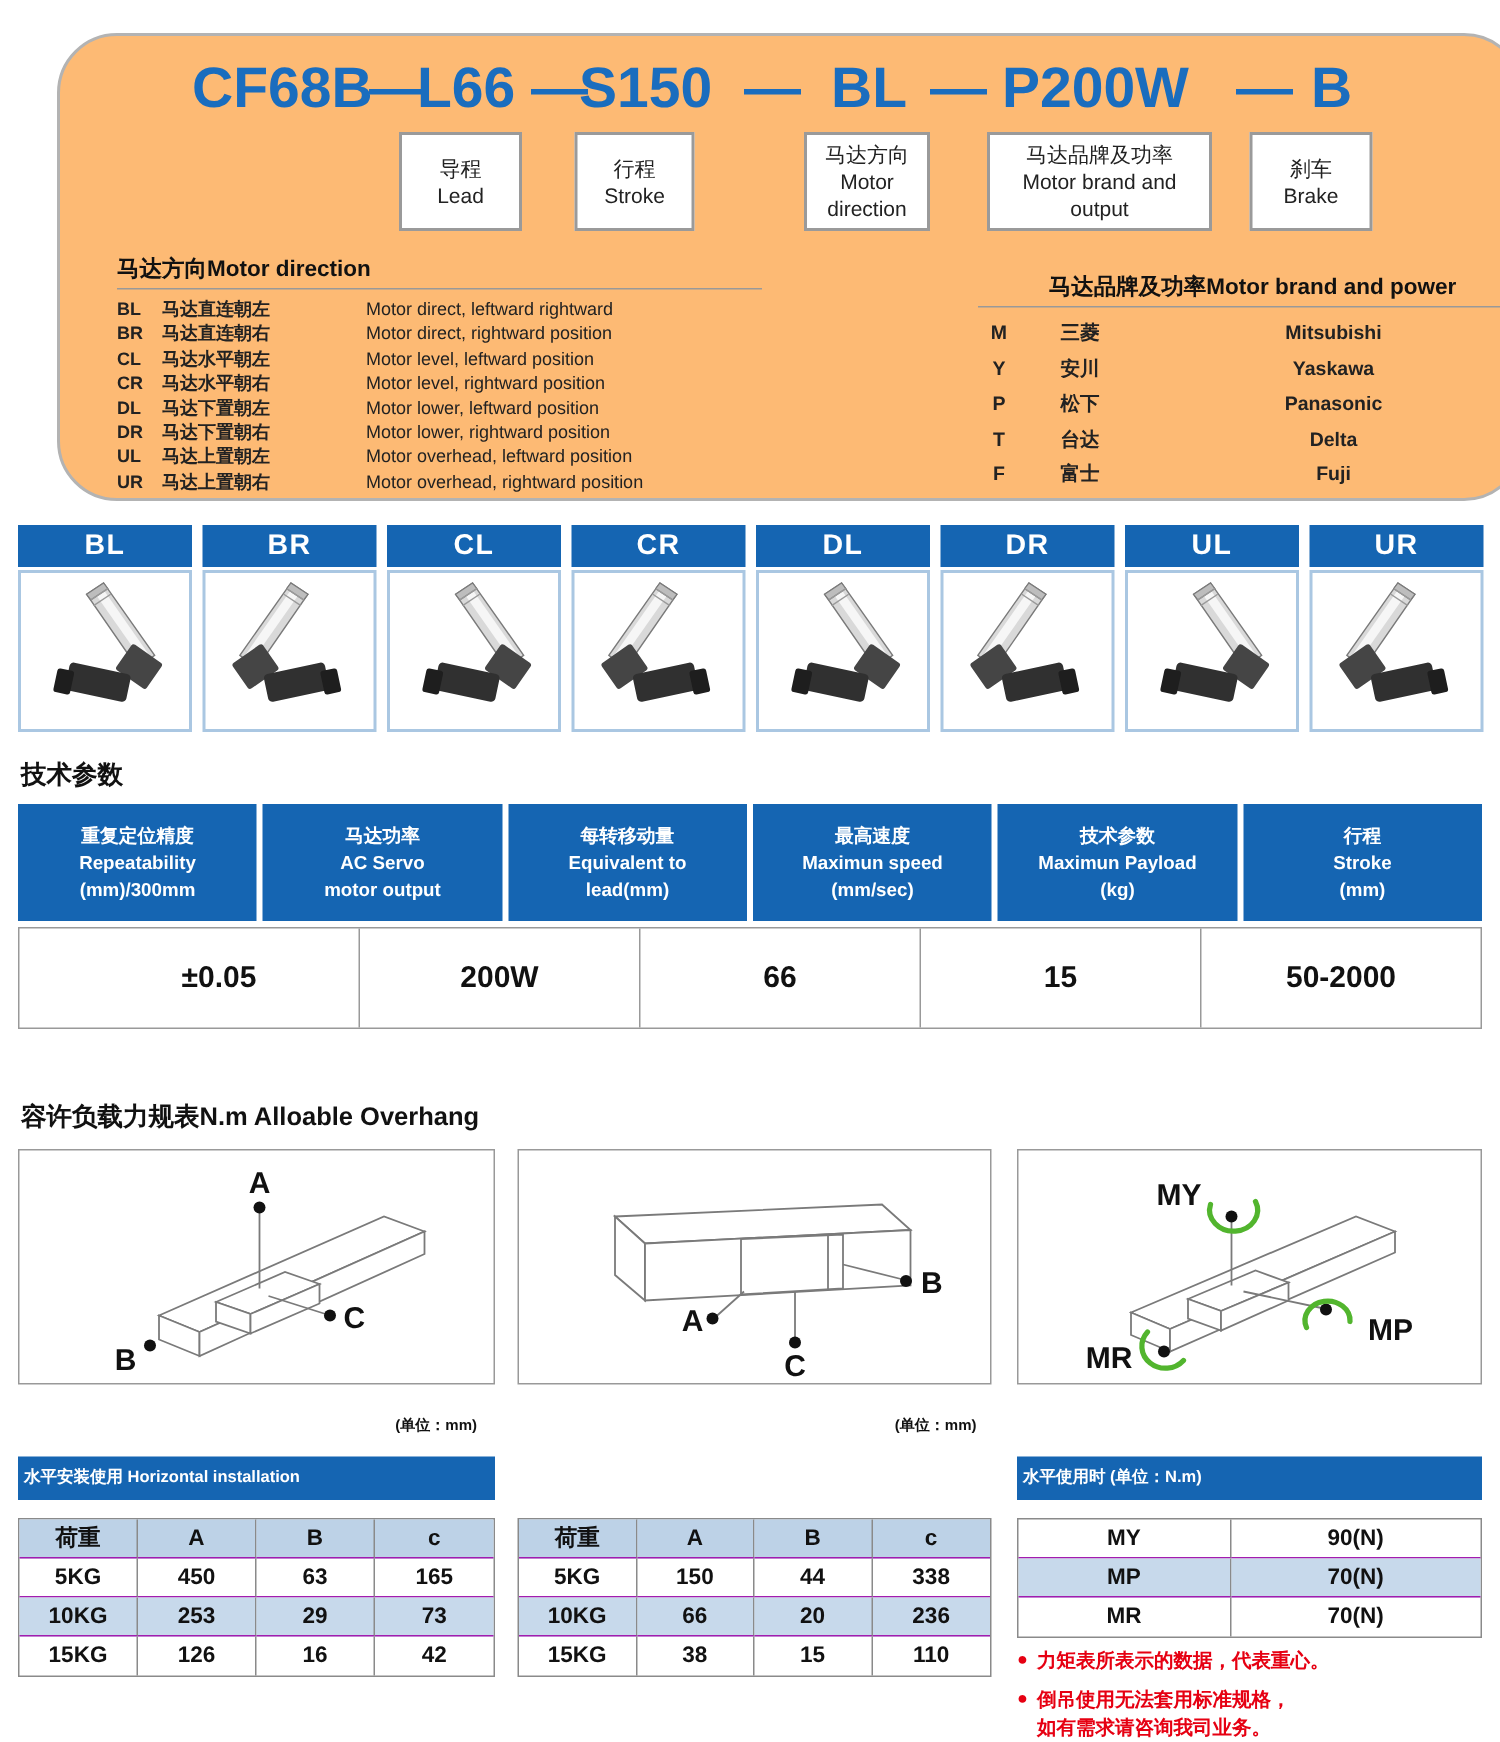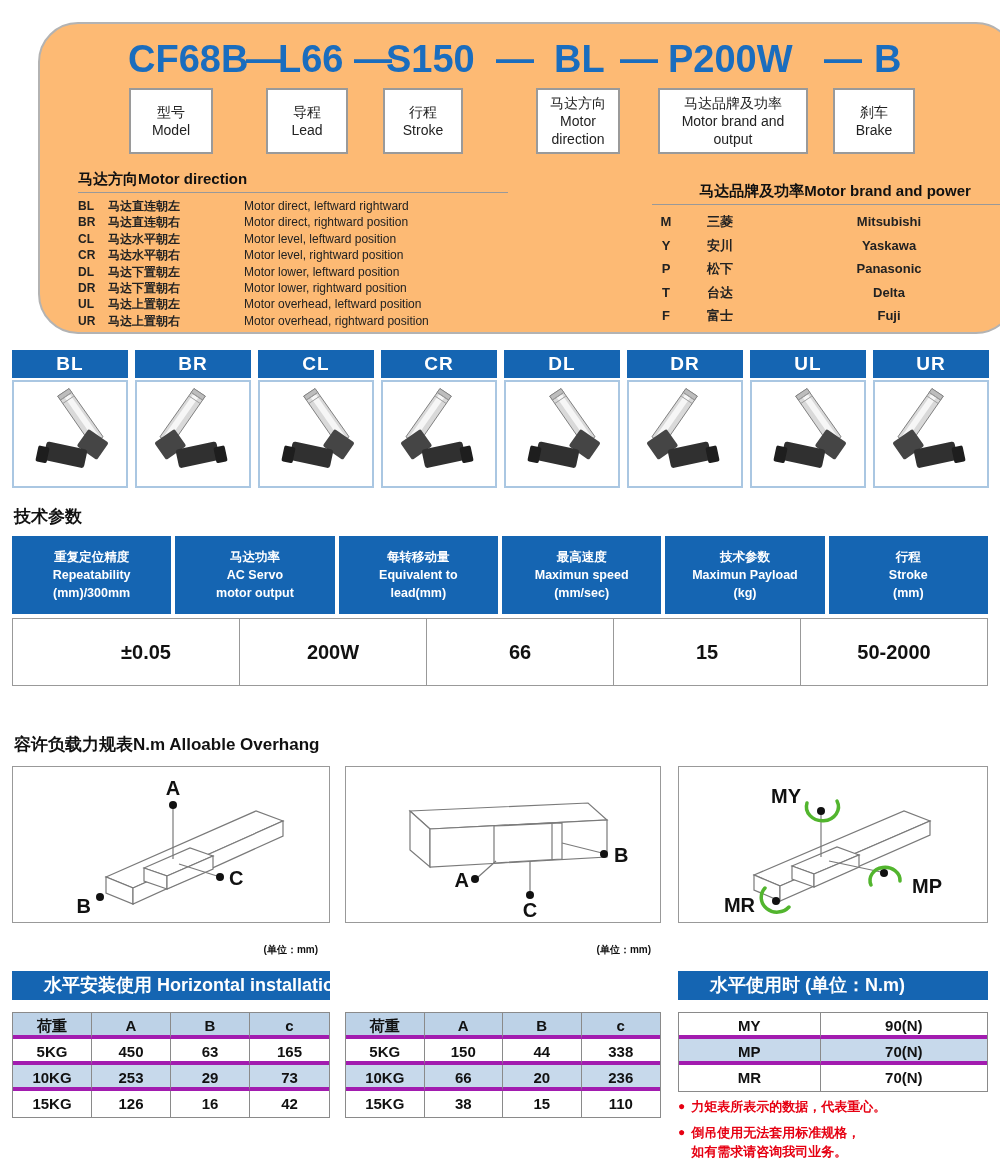--- a/index.html
+++ b/index.html
@@ -55,29 +55,29 @@
   .diag svg{display:block;}
   .dstroke{fill:#fff;stroke:#7a7a7a;stroke-width:1.2;}
   .dline{stroke:#7a7a7a;stroke-width:1.2;fill:none;}
   .dlabel{font-size:20px;font-weight:bold;fill:#111;font-family:"Liberation Sans",sans-serif;}
   .dd{fill:#111;}
   .garc{fill:none;stroke:#52b52e;stroke-width:3.5;stroke-linecap:round;}
 
   
   .unit{position:absolute;top:943px;height:18px;text-align:right;font-size:10px;font-weight:bold;color:#111;}
   .u1{left:12px;width:306px}.u2{left:345px;width:306px}
-  .bar{position:absolute;top:971px;height:29px;background:#1565b2;color:#fff;font-size:18px;
-       font-weight:bold;line-height:29px;padding-left:32px;box-sizing:border-box;white-space:nowrap;}
+  .bar{position:absolute;top:971px;height:29px;background:#1565b2;color:#fff;font-size:11px;
+       font-weight:bold;line-height:29px;padding-left:4px;box-sizing:border-box;white-space:nowrap;}
   .bar1{left:12px;width:318px}.bar2{left:345px;width:316px}.bar3{left:678px;width:310px}
   .tbl{position:absolute;top:1012px;border:1px solid #8a8a8a;display:grid;box-sizing:border-box;background:#fff;}
   .t1{left:12px;width:318px;grid-template-columns:1fr 1fr 1fr 1fr;}
   .t2{left:345px;width:316px;grid-template-columns:1fr 1fr 1fr 1fr;}
   .t3{left:678px;width:310px;grid-template-columns:46% 54%;}
   .tc{height:26px;line-height:25px;text-align:center;font-size:15px;font-weight:bold;color:#111;
-      border-right:1px solid #8a8a8a;border-bottom:4px solid #a21caf;box-sizing:border-box;}
+      border-right:1px solid #8a8a8a;border-bottom:1px solid #a21caf;box-sizing:border-box;}
   .tc.nr{border-right:none;} .tc.nb{border-bottom:none;}
   .hrow{background:#bdd2e7;} .alt{background:#c7d9eb;}
   .notes{position:absolute;left:678px;top:1098px;width:314px;}
   .note{display:flex;color:#e60012;font-size:13px;font-weight:bold;line-height:1.45;margin-bottom:7px;}
   .note .bullet{margin-right:6px;font-size:12px;}
   .note .ntext{white-space:pre-line;}
 </style>
 </head>
 <body>
 
@@ -104,24 +104,20 @@
     <span class="mseg s1">L66</span>
     <span class="mseg d1">—</span>
     <span class="mseg s2">S150</span>
     <span class="mseg d2">—</span>
     <span class="mseg s3">BL</span>
     <span class="mseg d3">—</span>
     <span class="mseg s4">P200W</span>
     <span class="mseg d4">—</span>
     <span class="mseg s5">B</span>
 
-    <div class="lblbox lb0">
-      <span>型号</span>
-      <span>Model</span>
-    </div>
     <div class="lblbox lb1">
       <span>导程</span>
       <span>Lead</span>
     </div>
     <div class="lblbox lb2">
       <span>行程</span>
       <span>Stroke</span>
     </div>
     <div class="lblbox lb3">
       <span>马达方向</span>

